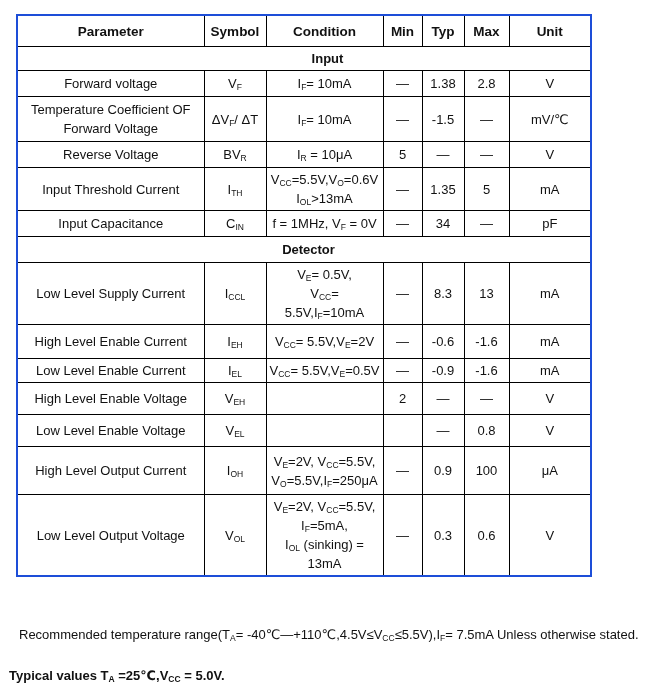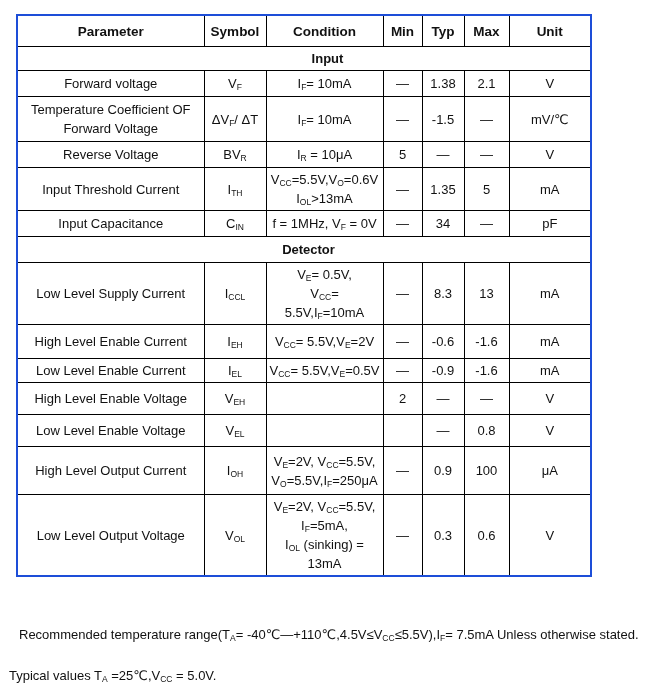--- a/index.html
+++ b/index.html
@@ -25,21 +25,21 @@
   td.symbol{font-size:13.5px;}
   td.condition{font-size:12.5px;line-height:18px;}
   td.section{
     text-align:left;font-weight:bold;font-size:13.5px;
   }
   td.section.indent-lg{padding-left:50px;}
   td.section.indent-sm{padding-left:12px;}
   sub{font-size:8.5px;vertical-align:-1.5px;line-height:0;}
   .footnote{position:absolute;font-size:13px;white-space:nowrap;color:#111;text-align:center;}
   .footnote-1{left:19px;top:627px;}
-  .footnote-2{left:9px;top:668px;}
+  .footnote-2{left:9px;top:668px;font-weight:bold;}
 </style>
 </head>
 <body>
 
 <div class="page">
 
   <table class="spec">
     <colgroup>
       <col style="width:187px">
       <col style="width:62px">
@@ -63,21 +63,21 @@
     <tbody>
         <tr style="height: 19px;">
           <td colspan="7" class="section indent-lg">Input</td>
         </tr>
         <tr style="height: 26px;">
           <td class="parameter">Forward voltage</td>
           <td class="symbol">V<sub>F</sub></td>
           <td class="condition">I<sub>F</sub>= 10mA</td>
           <td class="min">—</td>
           <td class="typ">1.38</td>
-          <td class="max">2.1</td>
+          <td class="max">2.8</td>
           <td class="unit">V</td>
         </tr>
         <tr style="height: 45px;">
           <td class="parameter">Temperature Coefficient OF Forward Voltage</td>
           <td class="symbol">ΔV<sub>F</sub>/ ΔT</td>
           <td class="condition">I<sub>F</sub>= 10mA</td>
           <td class="min">—</td>
           <td class="typ">-1.5</td>
           <td class="max">—</td>
           <td class="unit">mV/℃</td>

